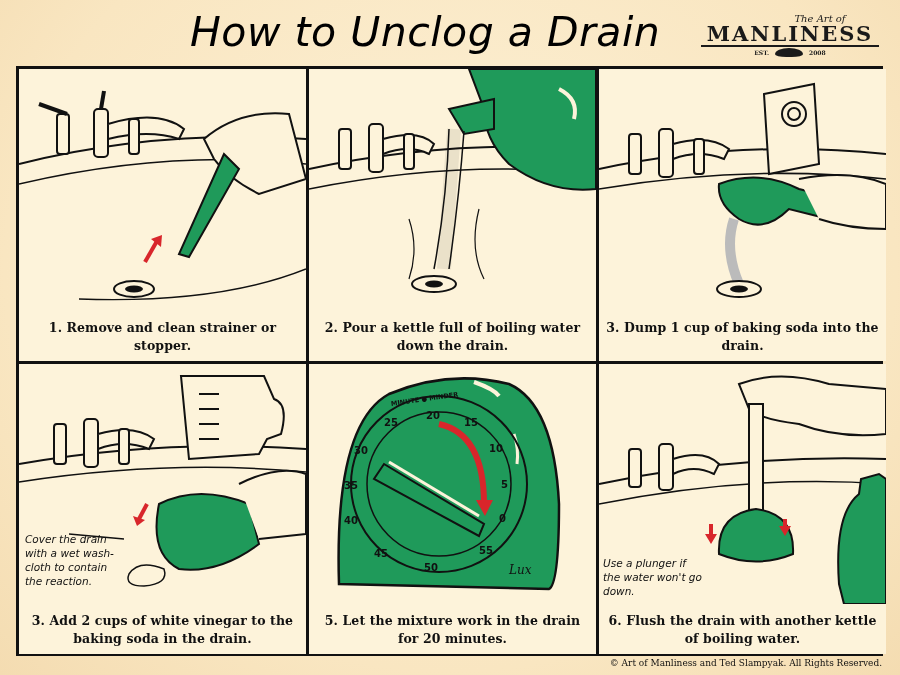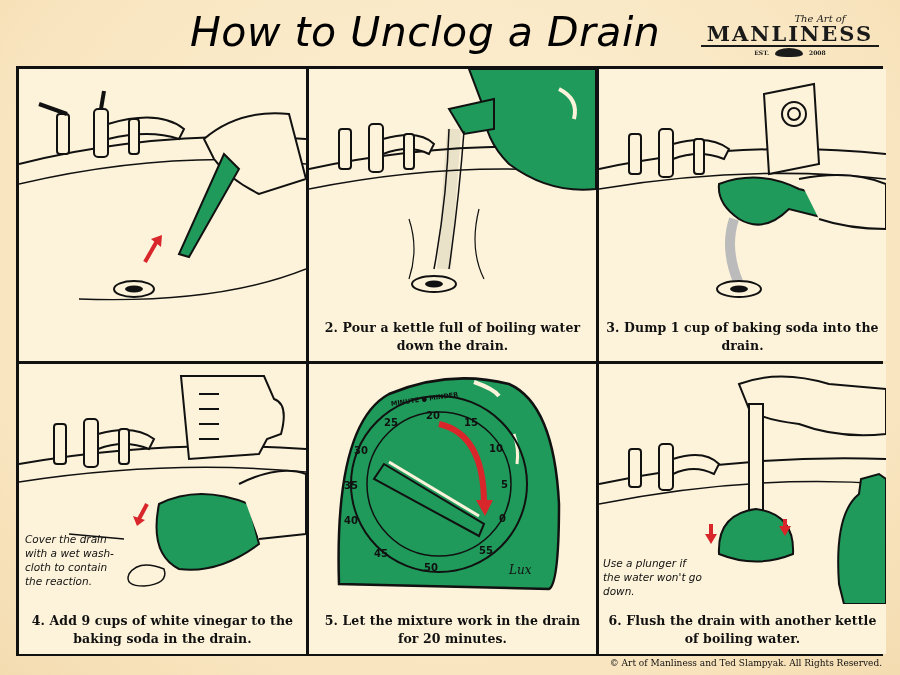--- a/index.html
+++ b/index.html
@@ -81,20 +81,21 @@
         <path d="M20 35 L48 45" stroke-width="4"></path>
         <path d="M85 22 L82 40" stroke-width="4"></path>
       </g>
       <path d="M185 70 Q220 40 270 45 L287 110 L240 125 Q210 110 195 90 Z" fill="#fdf3da" stroke="#111" stroke-width="2"></path>
       <path d="M205 85 L160 185 L170 188 L220 100 Z" fill="#1f9a5a" stroke="#111" stroke-width="2"></path>
       <ellipse cx="115" cy="220" rx="20" ry="8" fill="#fdf3da" stroke="#111" stroke-width="2"></ellipse>
       <ellipse cx="115" cy="220" rx="9" ry="3.5" fill="#111"></ellipse>
       <path d="M126 193 L138 172" stroke="#d8262b" stroke-width="4"></path>
       <path d="M132 170 L143 166 L142 178 Z" fill="#d8262b"></path>
     </svg>
+    <div class="caption">1. Remove and clean strainer or stopper.</div>
   </div>
 
   <div class="panel">
     <svg class="art" viewBox="0 0 287 240">
       <path d="M0 100 Q140 70 287 80" fill="none" stroke="#111" stroke-width="2"></path>
       <path d="M0 120 Q150 90 287 105" fill="none" stroke="#111" stroke-width="1.5"></path>
       <g fill="#fdf3da" stroke="#111" stroke-width="2">
         <rect x="30" y="60" width="12" height="40" rx="3"></rect>
         <rect x="60" y="55" width="14" height="48" rx="4"></rect>
         <path d="M74 70 Q110 60 125 75 L120 85 Q100 75 74 85 Z"></path>
@@ -149,21 +150,21 @@
       <path d="M162 12 L245 12 L255 35 Q270 40 262 70 L248 75 L240 90 L170 95 Z" fill="#fdf3da" stroke="#111" stroke-width="2"></path>
       <path d="M180 30 L200 30 M180 45 L200 45 M180 60 L200 60 M180 75 L200 75" stroke="#111" stroke-width="2"></path>
       <path d="M140 140 Q180 120 230 140 L240 180 Q200 210 160 205 Q130 190 140 140 Z" fill="#1f9a5a" stroke="#111" stroke-width="2"></path>
       <path d="M220 120 Q260 100 287 110 L287 170 L240 175" fill="#fdf3da" stroke="#111" stroke-width="2"></path>
       <path d="M110 210 Q120 195 145 205 Q150 220 125 222 Q105 222 110 210 Z" fill="#fdf3da" stroke="#111" stroke-width="1.5"></path>
       <path d="M128 140 L120 155" stroke="#d8262b" stroke-width="4"></path>
       <path d="M114 152 L118 162 L126 156 Z" fill="#d8262b"></path>
       <path d="M50 170 L105 175" stroke="#111" stroke-width="1.5"></path>
     </svg>
     <div class="note" style="left:6px; top:168px; width:95px;">Cover the drain with a wet wash-cloth to contain the reaction.</div>
-    <div class="caption">4. Add 9 cups of white vinegar to the baking soda in the drain.</div>
+    <div class="caption">3. Add 2 cups of white vinegar to the baking soda in the drain.</div>
   </div>
 
   <div class="panel">
     <svg class="art" viewBox="0 0 287 240">
       <path d="M30 220 Q25 60 80 30 Q140 5 200 20 Q245 40 250 140 Q250 220 240 225 Z" fill="#1f9a5a" stroke="#111" stroke-width="2.5"></path>
       <path d="M165 18 Q185 25 190 32" stroke="#fdf3da" stroke-width="4" fill="none"></path>
       <path d="M205 70 Q210 85 208 100" stroke="#fdf3da" stroke-width="3" fill="none"></path>
       <circle cx="130" cy="120" r="88" fill="none" stroke="#111" stroke-width="2"></circle>
       <circle cx="130" cy="120" r="72" fill="none" stroke="#111" stroke-width="1.5"></circle>
       <g font-family="DejaVu Sans, sans-serif" font-size="10" font-weight="bold" fill="#111">

